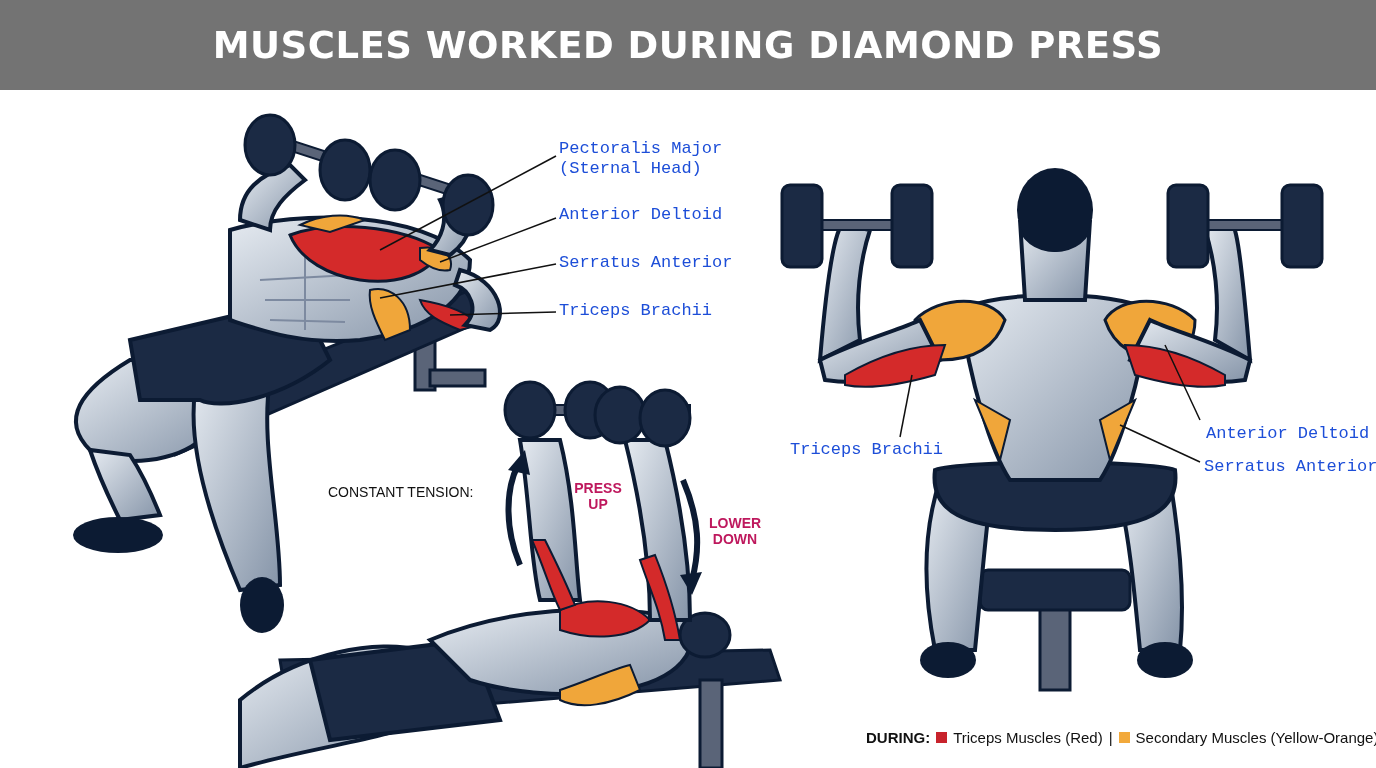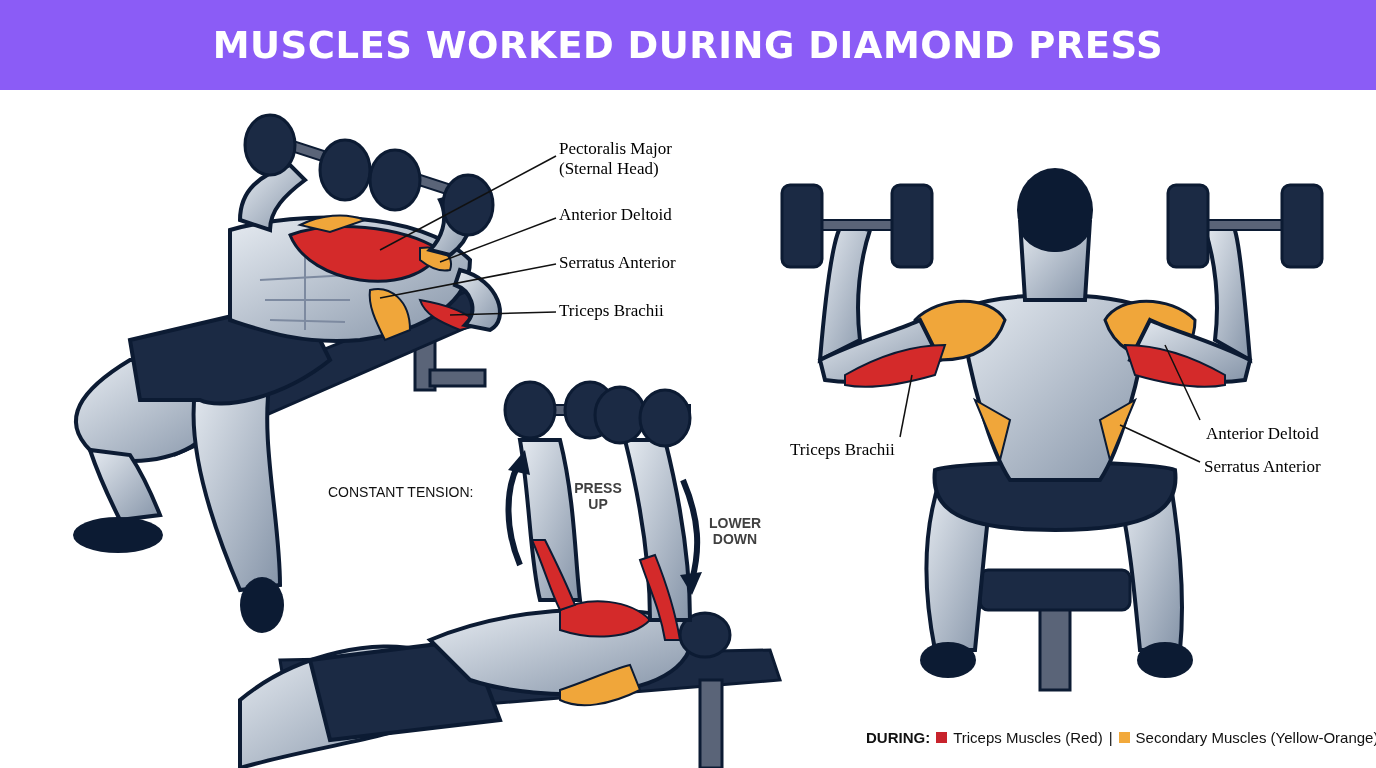--- a/index.html
+++ b/index.html
@@ -1,27 +1,27 @@
 <!DOCTYPE html>
 <html><head>
 <meta charset="utf-8">
 <style>
   html, body { margin:0; padding:0; }
   body { width:1376px; height:768px; overflow:hidden; background:#ffffff; position:relative;
          font-family:"Liberation Sans", sans-serif; color:#111; }
-  .header { position:absolute; left:0; top:0; width:1376px; height:90px; background:#8b5cf6;
+  .header { position:absolute; left:0; top:0; width:1376px; height:90px; background:#737373;
             display:flex; align-items:center; justify-content:center; }
   .header h1 { margin:0; color:#ffffff; font-family:"DejaVu Sans", sans-serif; font-weight:bold;
                font-size:37px; letter-spacing:0.5px; }
   .art { position:absolute; left:0; top:90px; width:1376px; height:678px; }
-  .label { position:absolute; font-size:17px; color:#000000; line-height:20px; white-space:nowrap;
-           font-family:Liberation Serif, serif; }
+  .label { position:absolute; font-size:17px; color:#1d4ed8; line-height:20px; white-space:nowrap;
+           font-family:Liberation Mono, monospace; }
   .note { position:absolute; left:328px; top:484px; width:190px; font-size:14px; line-height:16px; color:#111; }
   .note .title { font-weight:normal; display:block; }
-  .motion { position:absolute; font-weight:bold; font-size:14px; line-height:16px; text-align:center; color:#404040; }
+  .motion { position:absolute; font-weight:bold; font-size:14px; line-height:16px; text-align:center; color:#be185d; }
   .legend { position:absolute; left:866px; top:729px; font-size:15px; color:#111; display:flex; align-items:center; gap:6px; white-space:nowrap; }
   .legend .lg-title { font-weight:bold; }
   .swatch { display:inline-block; width:11px; height:11px; }
 </style>
 </head>
 <body>
 
 <div class="header">
   <h1>MUSCLES WORKED DURING DIAMOND PRESS</h1>
 </div>

